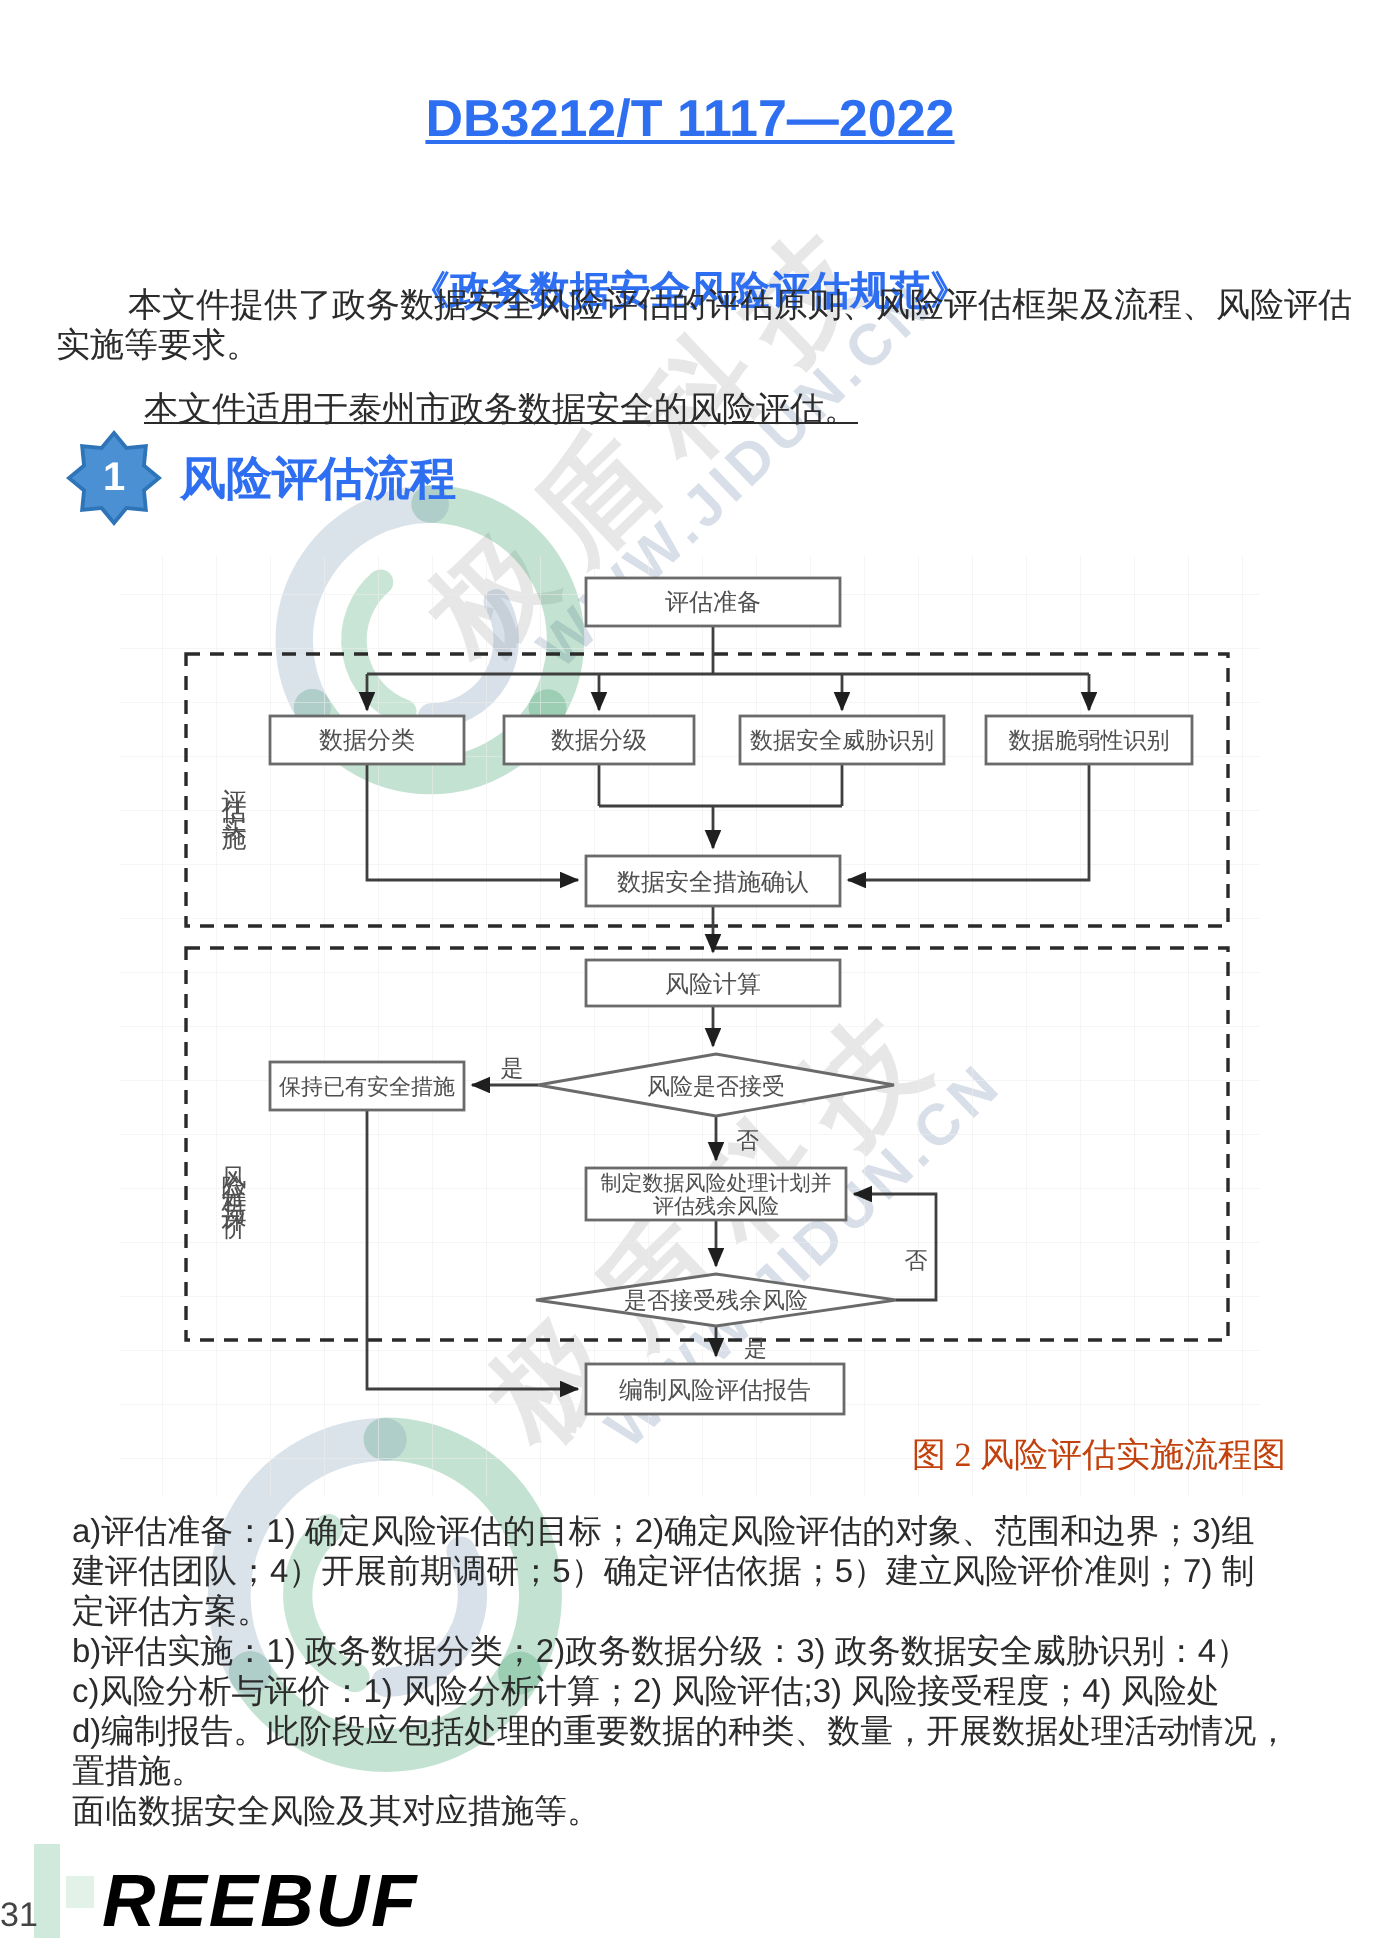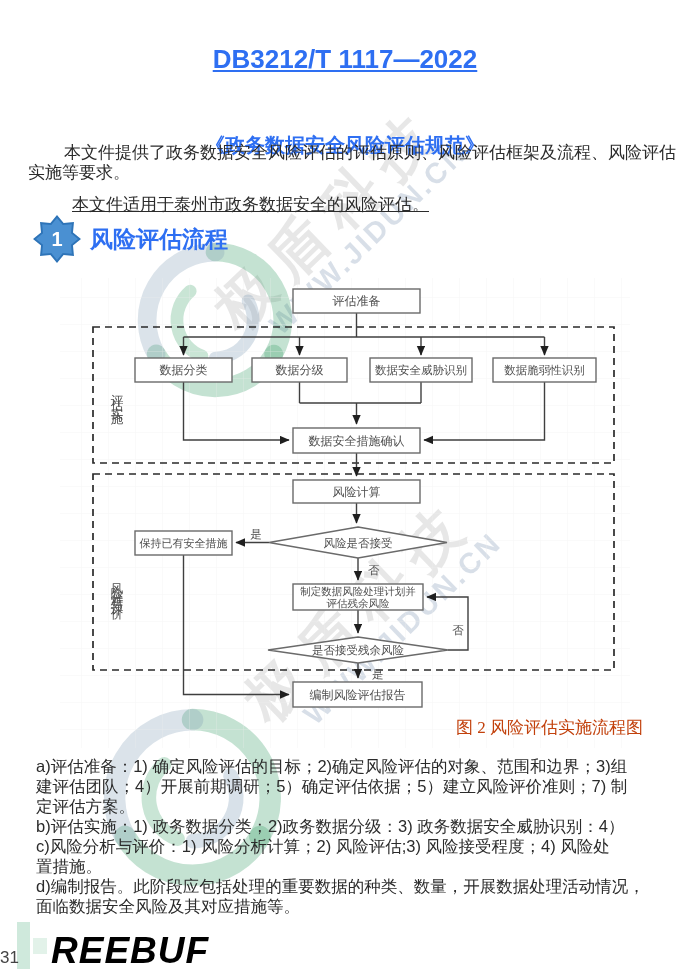--- a/index.html
+++ b/index.html
@@ -174,20 +174,20 @@
   <div class="flow-side-label" style="left:108px;top:573px;height:132px;letter-spacing:4px;">风险分析与评价</div>
 
   <div class="fig-caption">图 2  风险评估实施流程图</div>
 
   <div class="body-block">
     <div class="body-line">a)评估准备：1) 确定风险评估的目标；2)确定风险评估的对象、范围和边界；3)组</div>
     <div class="body-line">建评估团队；4）开展前期调研；5）确定评估依据；5）建立风险评价准则；7) 制</div>
     <div class="body-line">定评估方案。</div>
     <div class="body-line">b)评估实施：1) 政务数据分类；2)政务数据分级：3) 政务数据安全威胁识别：4）</div>
     <div class="body-line">c)风险分析与评价：1) 风险分析计算；2) 风险评估;3) 风险接受程度；4) 风险处</div>
+    <div class="body-line">d)编制报告。此阶段应包括处理的重要数据的种类、数量，开展数据处理活动情况，</div>
     <div class="body-line">置措施。</div>
-    <div class="body-line">d)编制报告。此阶段应包括处理的重要数据的种类、数量，开展数据处理活动情况，</div>
     <div class="body-line">面临数据安全风险及其对应措施等。</div>
   </div>
 
   <div class="page-number">31</div>
 
 </div>
 
 </body></html>

